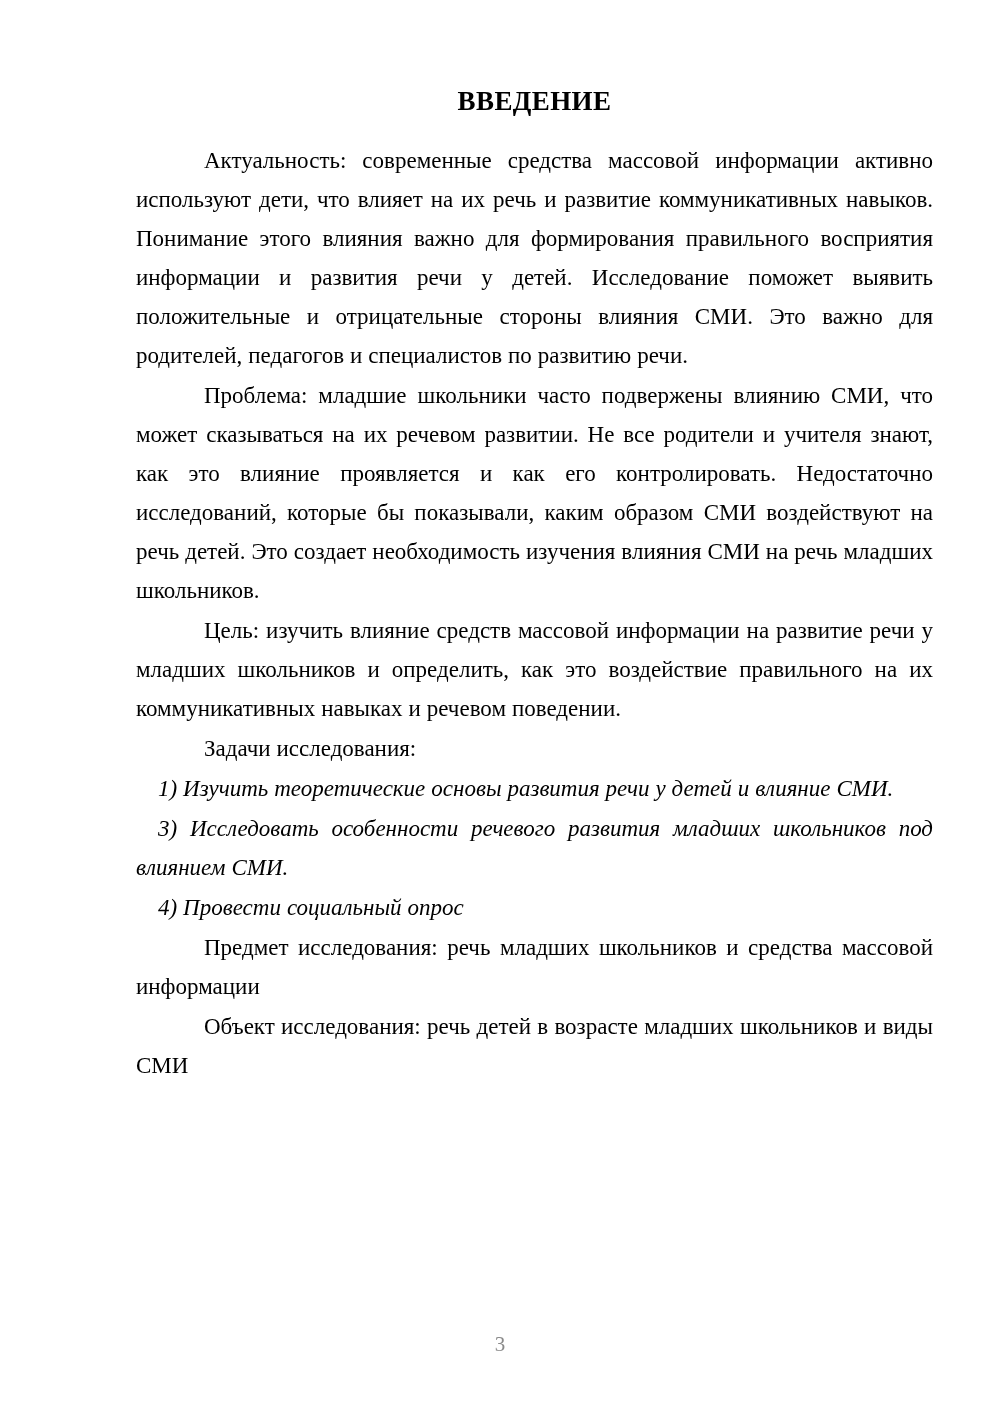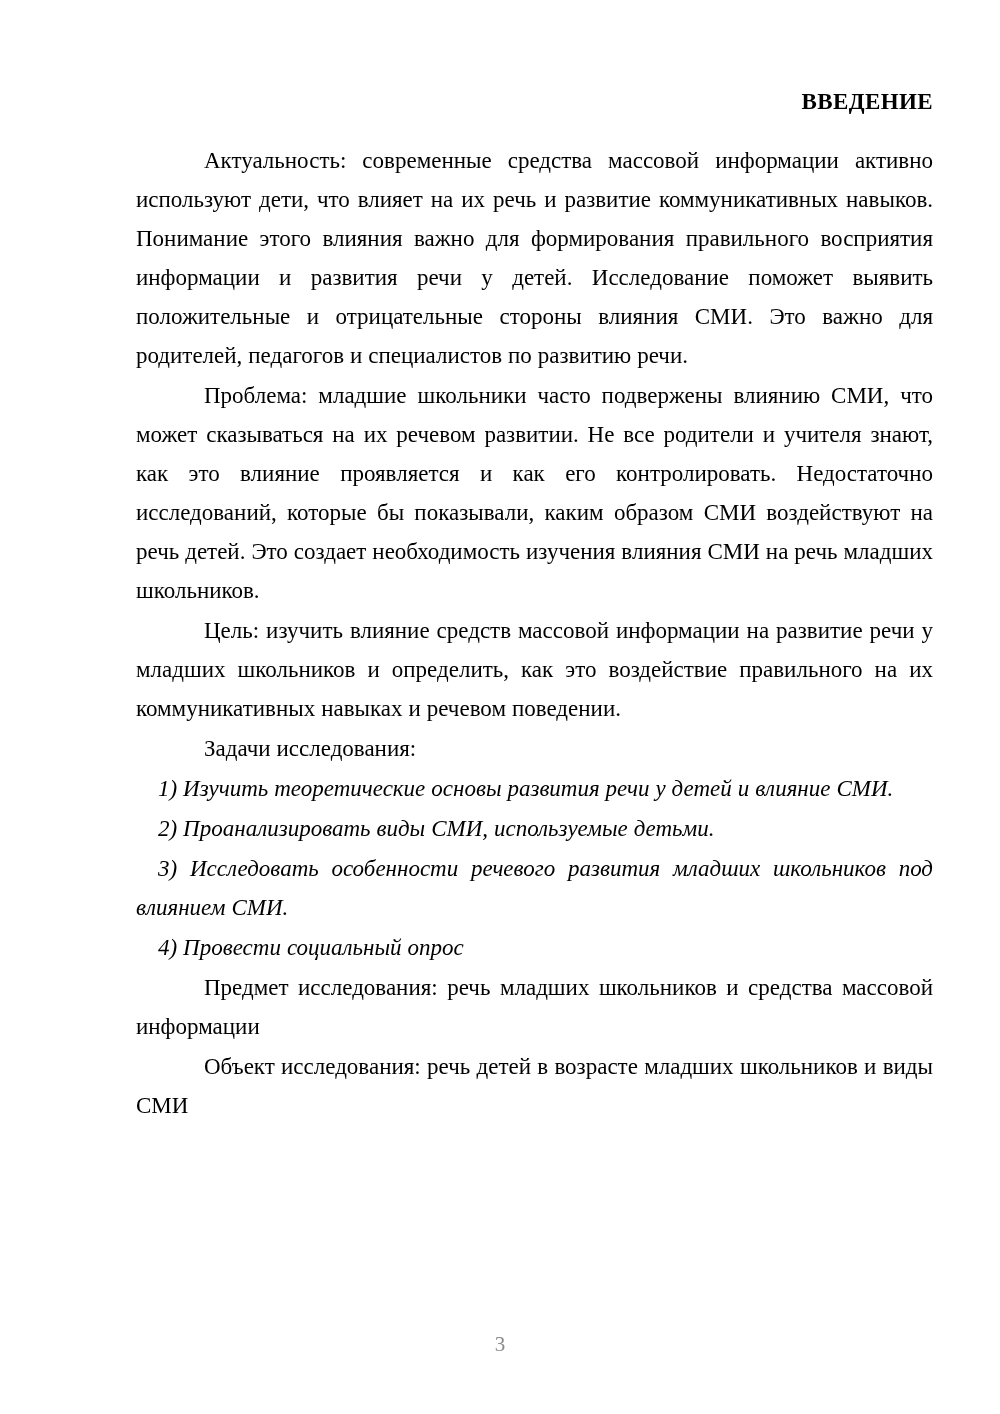--- a/index.html
+++ b/index.html
@@ -21,23 +21,23 @@
     overflow: hidden;
     box-sizing: border-box;
   }
   .content {
     position: absolute;
     left: 136px;
     top: 82px;
     width: 797px;
   }
   .doc-title {
-    font-size: 23px;
+    font-size: 27px;
     font-weight: bold;
-    text-align: right;
+    text-align: center;
     letter-spacing: 0.4px;
     line-height: 39px;
     margin: 0 0 20px 0;
   }
   .para {
     font-size: 23px;
     line-height: 39px;
     text-align: justify;
     text-align-last: left;
     text-indent: 68px;
@@ -72,21 +72,20 @@
     <p class="para">Актуальность: современные средства массовой информации активно используют дети, что влияет на их речь и развитие коммуникативных навыков. Понимание этого влияния важно для формирования правильного восприятия информации и развития речи у детей. Исследование поможет выявить положительные и отрицательные стороны влияния СМИ. Это важно для родителей, педагогов и специалистов по развитию речи.</p>
 
     <p class="para">Проблема: младшие школьники часто подвержены влиянию СМИ, что может сказываться на их речевом развитии. Не все родители и учителя знают, как это влияние проявляется и как его контролировать. Недостаточно исследований, которые бы показывали, каким образом СМИ воздействуют на речь детей. Это создает необходимость изучения влияния СМИ на речь младших школьников.</p>
 
     <p class="para">Цель: изучить влияние средств массовой информации на развитие речи у младших школьников и определить, как это воздействие правильного на их коммуникативных навыках и речевом поведении.</p>
 
     <p class="para">Задачи исследования:</p>
 
     <p class="para listitem">1)  Изучить теоретические основы развития речи у детей и влияние СМИ.</p>
 
-    <p class="para listitem">2) Проанализировать виды СМИ, используемые детьми.</p>
 
     <p class="para listitem">3) Исследовать особенности речевого развития младших школьников под влиянием СМИ.</p>
 
     <p class="para listitem">4) Провести социальный опрос</p>
 
 
     <p class="para">Предмет исследования: речь младших школьников и средства массовой информации</p>
 
     <p class="para">Объект исследования: речь детей в возрасте младших школьников и виды СМИ</p>
 

